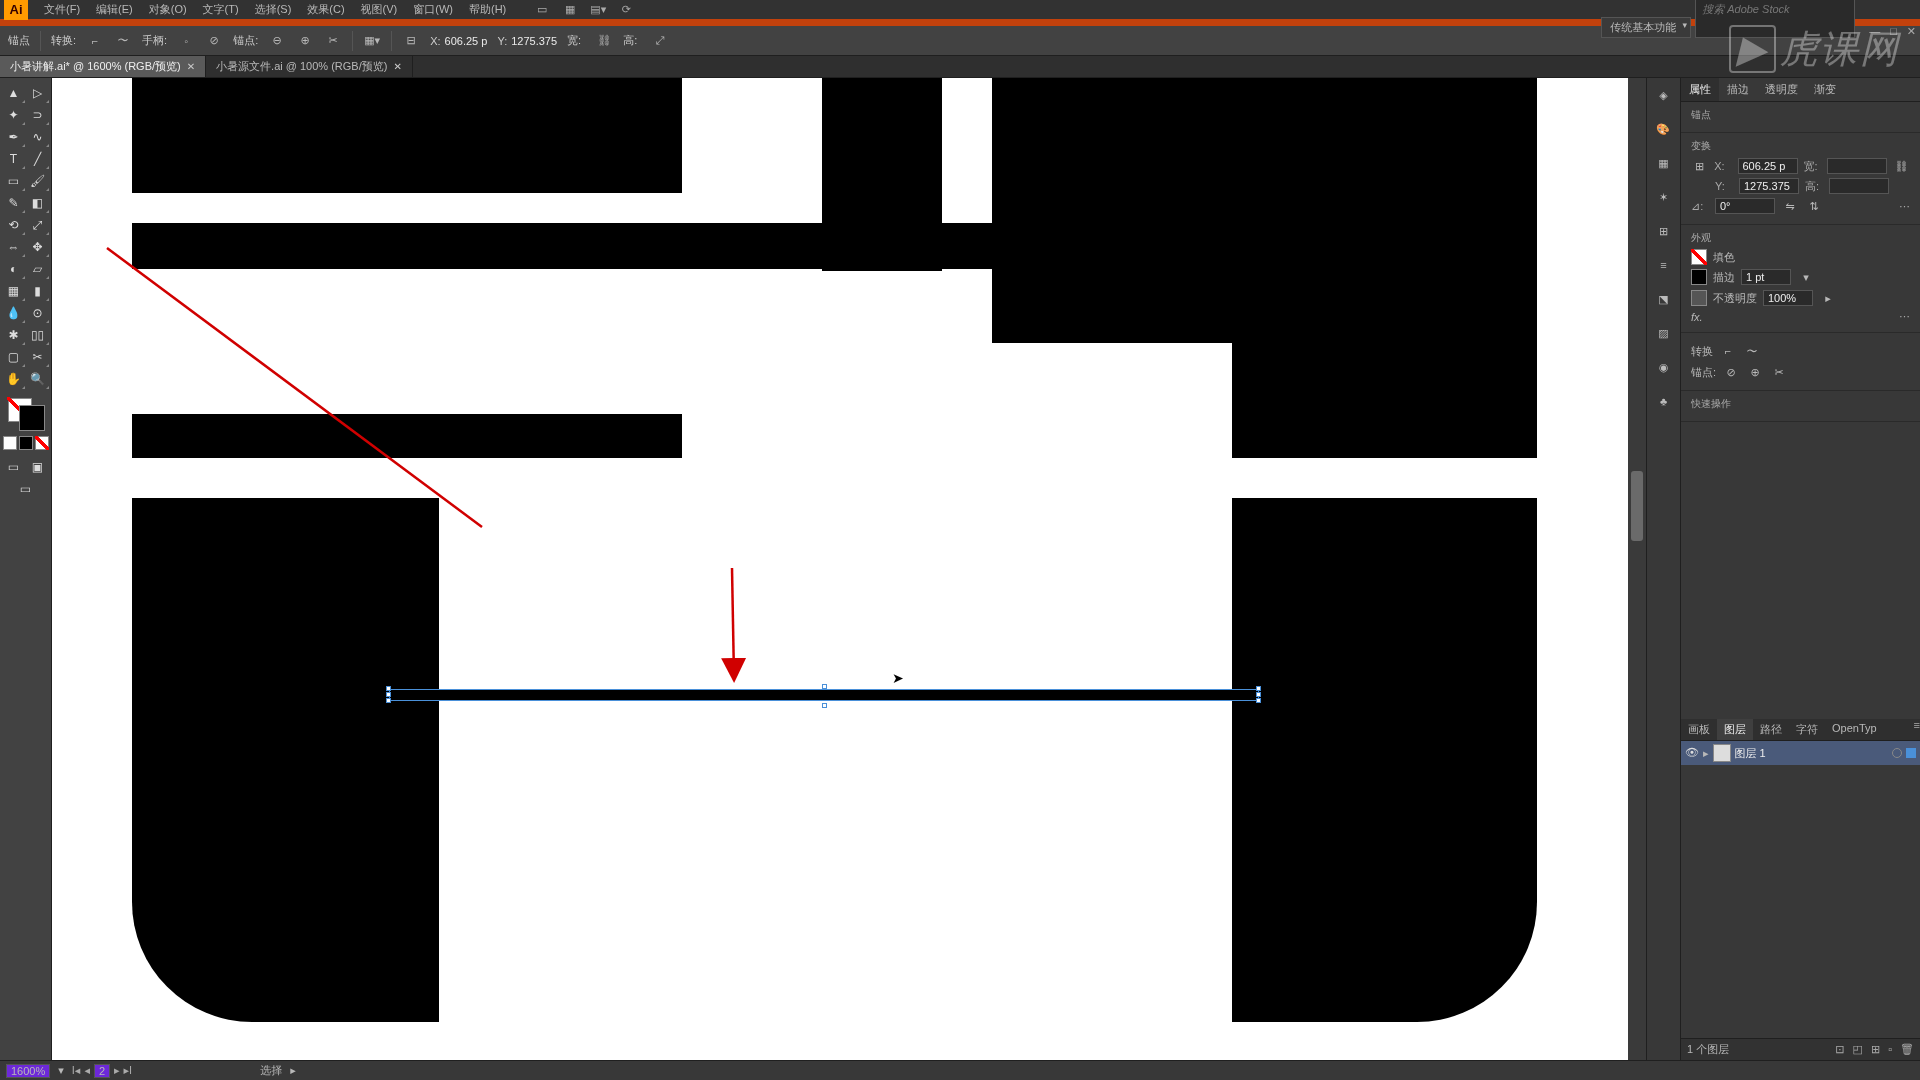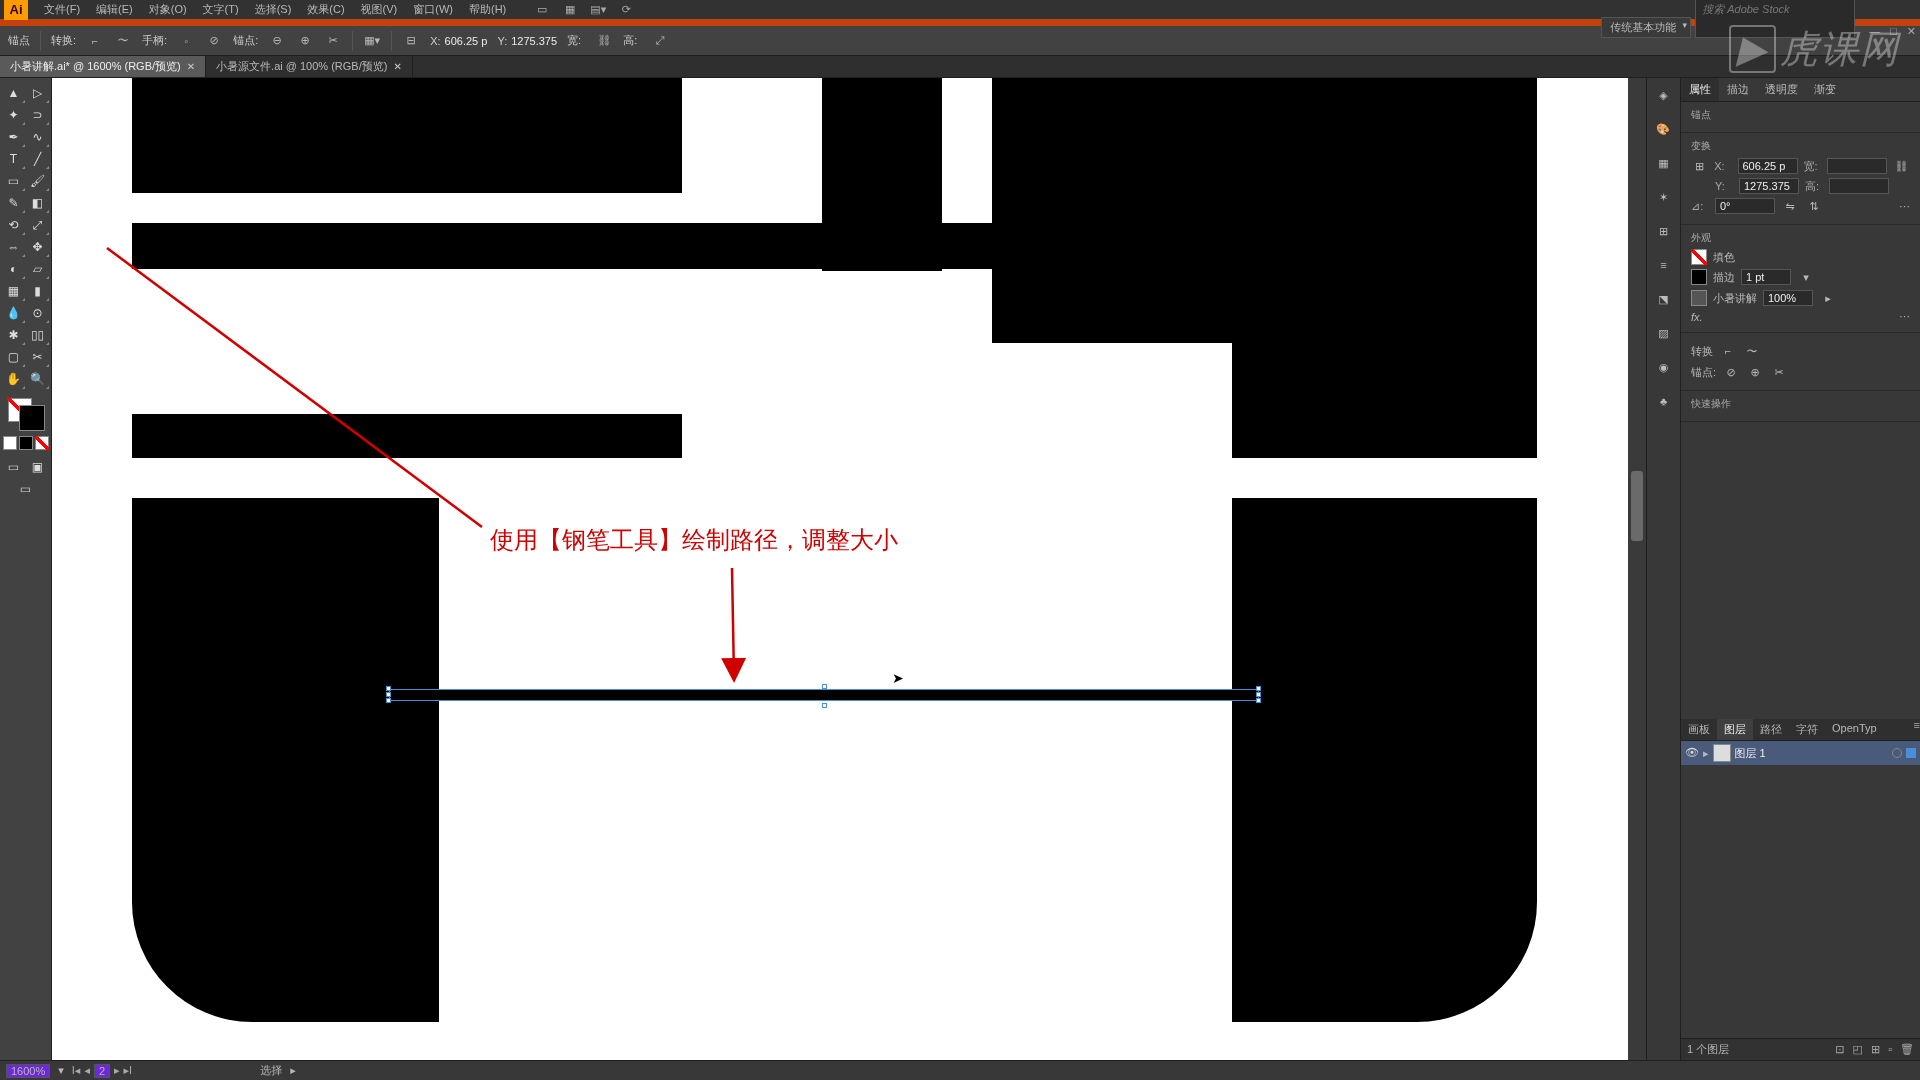--- a/index.html
+++ b/index.html
@@ -293,21 +293,20 @@
 
       <svg style="position:absolute; left:0; top:0; width:100%; height:100%; pointer-events:none">
         <defs>
             <marker id="ah" markerWidth="10" markerHeight="10" refX="8" refY="5" orient="auto">
               <path d="M0,0 L10,5 L0,10 z" fill="#d00000"></path>
             </marker>
           </defs>
         <line x1="55" y1="170" x2="430" y2="449" stroke="#d00000" stroke-width="2.5"></line>
         <line x1="680" y1="490" x2="682" y2="600" stroke="#d00000" stroke-width="2.5" marker-end="url(#ah)"></line>
       </svg>
-      <div class="annotation-text" style="left:438px; top:446px">使用【钢笔工具】绘制路径，调整大小</div>
     </div>
     <div class="scrollbar-v"></div>
   </div>
 
   <div class="panel-strip">
     <div class="ps-icon">◈</div>
     <div class="ps-icon">🎨</div>
     <div class="ps-icon">▦</div>
     <div class="ps-icon">✶</div>
     <div class="ps-icon">⊞</div>
@@ -360,21 +359,21 @@
         <span>填色</span>
       </div>
       <div class="rp-row">
         <div class="swatch-black"></div>
         <span>描边</span>
         <input class="rp-input" style="width: 50px;" value="1 pt">
         <span class="rp-iconbtn">▾</span>
       </div>
       <div class="rp-row">
         <div class="swatch-black" style="background:#555"></div>
-        <span>小暑讲解</span>
+        <span>不透明度</span>
         <input class="rp-input" style="width: 50px;" value="100%">
         <span class="rp-iconbtn">▸</span>
       </div>
       <div class="rp-row">
         <span style="font-style:italic">fx.</span>
         <span class="rp-menu">⋯</span>
       </div>
     </div>
     <div class="rp-section">
       <div class="rp-row">

